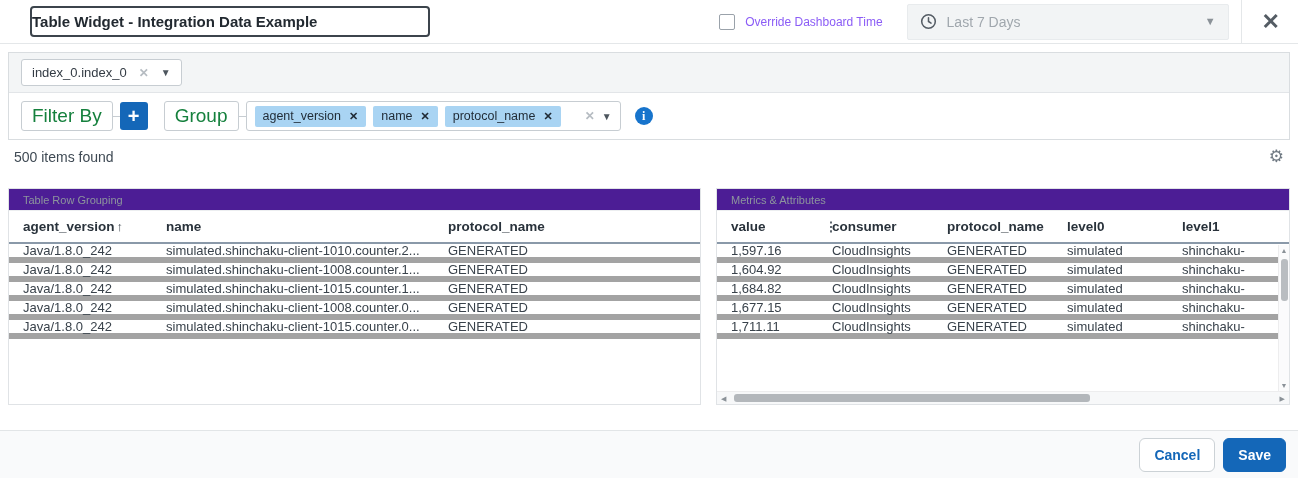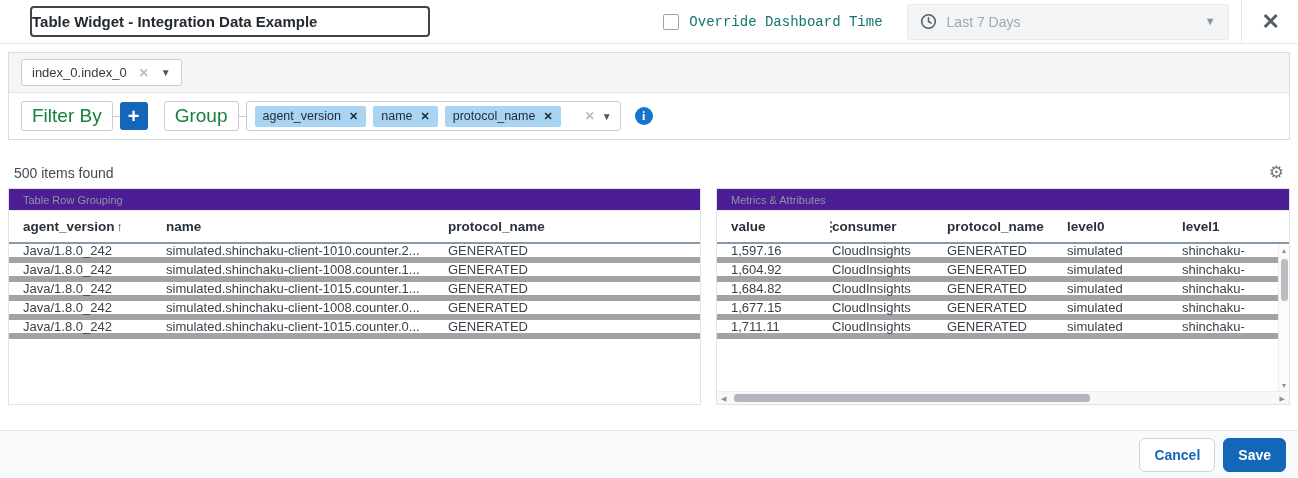--- a/index.html
+++ b/index.html
@@ -7,21 +7,21 @@
     font-family:"Liberation Sans", sans-serif; color:#333b44; }
   .app { position:relative; width:1298px; height:478px; background:#fff; }
 
   
   .topbar { height:44px; border-bottom:1px solid #e4e7e9; display:flex; align-items:center; padding:0 12px 0 30px; }
   .title-input { width:400px; height:31px; border:2px solid #3c444c; border-radius:4px; padding:0 0;
     font-family:"Liberation Sans",sans-serif; font-size:15px; font-weight:700; color:#222930; outline:none; background:#fff; }
   .topbar-right { margin-left:auto; display:flex; align-items:center; height:100%; }
   .override { display:flex; align-items:center; gap:10px; margin-right:24px; cursor:pointer; }
   .checkbox { width:16px; height:16px; border:1px solid #9aa2aa; border-radius:2px; background:#fff; }
-  .override-label { font-size:14px; color:#0f766e;font-family:Liberation Mono, monospace; }
+  .override-label { font-size:12px; color:#8b5cf6; }
   .time-dd { width:322px; height:36px; background:#f2f4f5; border:1px solid #e8ebed; border-radius:2px;
     display:flex; align-items:center; padding:0 12px; gap:10px; }
   .time-text { font-size:14px; color:#a0a7ad; flex:1; }
   .caret { font-size:11px; color:#8b9298; line-height:1; }
   .clock-svg { width:17px; height:17px; display:block; }
   .vdiv { width:1px; height:44px; background:#e4e7e9; margin:0 14px 0 12px; }
   .close-x { font-size:22px; color:#545c64; font-weight:700; cursor:pointer; padding:0 6px; line-height:1; }
 
   
   .query-panel { margin:8px 8px 0 8px; border:1px solid #d9dde0; }
@@ -38,21 +38,21 @@
     font-size:20px; font-weight:700; line-height:1; cursor:pointer; display:flex; align-items:center; justify-content:center; }
   .chips-box { height:30px; border:1px solid #c7cdd2; border-radius:3px; background:#fff; display:flex;
     align-items:center; padding:0 8px; gap:7px; }
   .chip { height:21px; background:#a9d4f3; border-radius:2px; display:flex; align-items:center; gap:8px;
     padding:0 8px; font-size:12.5px; color:#1f2a35; cursor:default; }
   .chip-x { font-weight:700; font-size:11px; color:#1f2a35; cursor:pointer; }
   .info-circle { width:18px; height:18px; border-radius:50%; background:#1774cc; color:#fff; font-size:12px;
     font-weight:700; font-family:"Liberation Serif",serif; display:flex; align-items:center; justify-content:center; margin-left:14px; }
 
   
-  .results-bar { display:flex; align-items:flex-end; justify-content:space-between; padding:0 14px; margin-top:24px; }
+  .results-bar { display:flex; align-items:flex-end; justify-content:space-between; padding:0 14px; margin-top:8px; }
   .items-found { font-size:14px; color:#3f4a54; }
   .gear { font-size:17px; color:#707a83; cursor:pointer; line-height:1; font-family:"DejaVu Sans",sans-serif; }
 
   .table-wrap { position:absolute; left:8px; right:8px; top:188px; height:217px; display:flex; }
   .pane { border:1px solid #e0e3e6; background:#fff; position:relative; overflow:hidden; }
   .pane.left  { width:693px; }
   .pane.gap   { width:15px; border:none; background:transparent; }
   .pane.right { flex:1; }
   .group-strip { height:22px; background:#4c1d95; border-bottom:1px solid #eceef0; display:flex; align-items:center;
     padding-left:14px; font-size:11px; color:#8d959d; }

